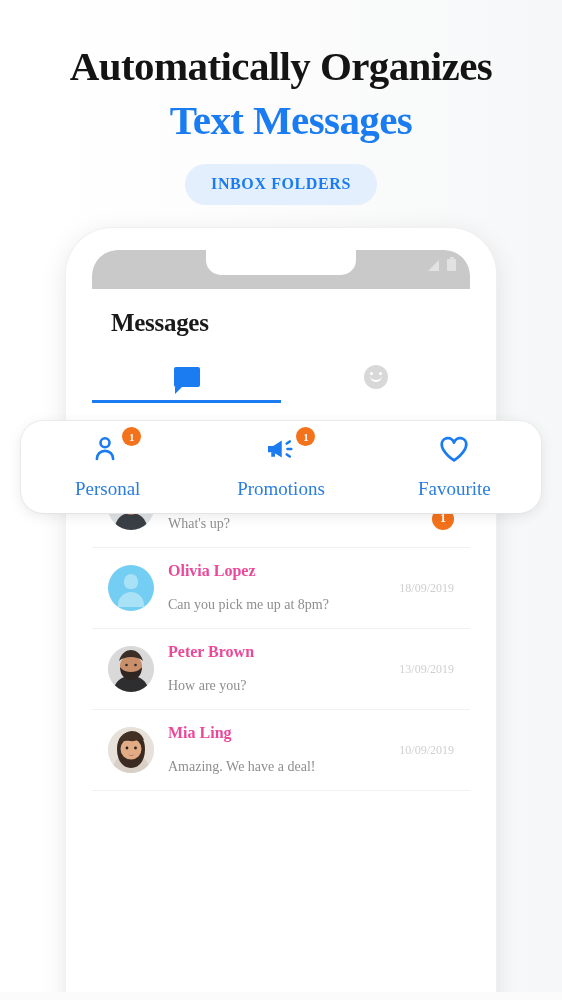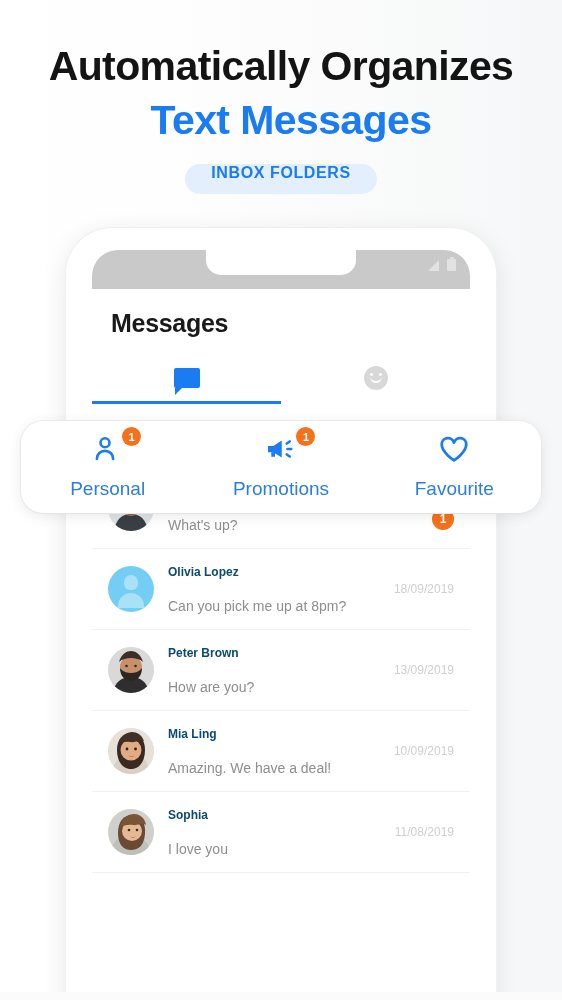--- a/index.html
+++ b/index.html
@@ -7,39 +7,40 @@
     width: 562px; height: 1000px;
     overflow: hidden;
     background: #fbfbfb;
     font-family: "Liberation Sans", sans-serif;
   }
   #stage {
     position: relative;
     width: 562px; height: 992px;
     background: linear-gradient(to right,#ffffff 0%,#fdfdfd 40%,#f6f7f8 100%);
     overflow: hidden;
+    font-family: Liberation Serif, serif;
   }
 
   
   .hdr { position:absolute; left:0; top:0; width:562px; text-align:center; }
   .hdr-line1 {
     font-size: 41px; line-height: 52px; font-weight: 700;
     color: #141414; letter-spacing: -0.6px; margin-top: 40px;
   }
   .hdr-line2 {
     font-size: 41px; line-height: 52px; font-weight: 700;
     color: #1a7cf0; letter-spacing: -0.6px; margin-top: 2px; margin-left: 20px;
   }
   .pill-wrap { margin-top: 18px; }
   .pill {
     display: inline-block;
     background: #e3effc;
     color: #1a7cf0;
     font-size: 16px; font-weight: 700; letter-spacing: 0.6px;
-    padding: 0 26px 12px; border-radius: 22px;
+    padding: 11px 26px 12px; border-radius: 22px;
   }
 
   
   .phone {
     position: absolute; left: 66px; top: 228px;
     width: 430px; height: 790px;
     background: #ffffff;
     border-radius: 46px 46px 0 0;
     box-shadow: 0 0 0 1px #f0f0f0, 0 6px 26px rgba(0,0,0,0.10);
   }
@@ -131,21 +132,21 @@
   .avatar {
     width: 46px; height: 46px; border-radius: 50%; flex: 0 0 auto;
     overflow: hidden; position: relative; background: #e8e8e8;
   }
   .av-blue { background: #74cdf2; }
   .av-silhouette { position:absolute; left:50%; top:9px; transform:translateX(-50%); }
   .av-silhouette .h { width:14px; height:15px; background:#a9e1f7; border-radius:7px 7px 6px 6px; margin:0 auto; }
   .av-silhouette .b { width:26px; height:15px; background:#a9e1f7; border-radius:13px 13px 0 0; margin-top:3px; }
   .face { position:absolute; inset:0; }
   .msg-body { flex: 1; padding-left: 14px; min-width: 0; }
-  .msg-name { font-size: 12px; font-weight: 700; color: #0c4a6e; line-height: 20px; }
+  .msg-name { font-size: 16px; font-weight: 700; color: #ec4899; line-height: 20px; }
   .msg-prev { font-size: 14px; color: #8e8e8e; line-height: 20px; margin-top: 14px; }
   .msg-meta { text-align: right; flex: 0 0 auto; }
   .msg-time { font-size: 12px; color: #cfcfcf; margin-left: 36px; }
   .badge-orange {
     display: inline-flex; align-items:center; justify-content:center;
     width: 22px; height: 22px; border-radius: 50%;
     background: #f4721b; color: #fff; font-size: 12px; font-weight: 700;
     margin-top: 8px;
   }
 
@@ -292,41 +293,20 @@
           </div>
           <div class="msg-body">
             <div class="msg-name">Mia Ling</div>
             <div class="msg-prev">Amazing. We have a deal!</div>
           </div>
           <div class="msg-meta">
             <div class="msg-time">10/09/2019</div>
           </div>
         </div>
 
-        <div class="msg-row">
-          <div class="avatar">
-            <svg class="face" viewBox="0 0 46 46">
-              <rect width="46" height="46" fill="#cfd0cb"></rect>
-              <path d="M2 46c2-14 9-20 20-20s19 6 21 20z" fill="#bfc0ba"></path>
-              <path d="M10 24c0-12 6-18 14-18s14 6 13 19c-1 11-6 16-14 16S10 35 10 24z" fill="#6a4a33"></path>
-              <circle cx="24" cy="22" r="10" fill="#e6b894"></circle>
-              <path d="M12 18c2-9 8-13 14-13s11 4 12 11c-4-3-8 1-13 0s-10 1-13 2z" fill="#7a5437"></path>
-              <circle cx="21" cy="21" r="1.3" fill="#3a2a1c"></circle>
-              <circle cx="29" cy="21" r="1.3" fill="#3a2a1c"></circle>
-              <path d="M22 27q3 2.5 6 0-3 4-6 0z" fill="#b4655a"></path>
-            </svg>
-          </div>
-          <div class="msg-body">
-            <div class="msg-name">Sophia</div>
-            <div class="msg-prev">I love you</div>
-          </div>
-          <div class="msg-meta">
-            <div class="msg-time">11/08/2019</div>
-          </div>
-        </div>
 
       </div>
     </div>
   </div>
 
   <div class="folders-card">
 
     <div class="folder">
       <div class="folder-ico-wrap">
         <svg width="31" height="30" viewBox="0 0 24 24" fill="none" stroke="#1a7cf0" stroke-width="2.1" stroke-linecap="round" stroke-linejoin="round">

